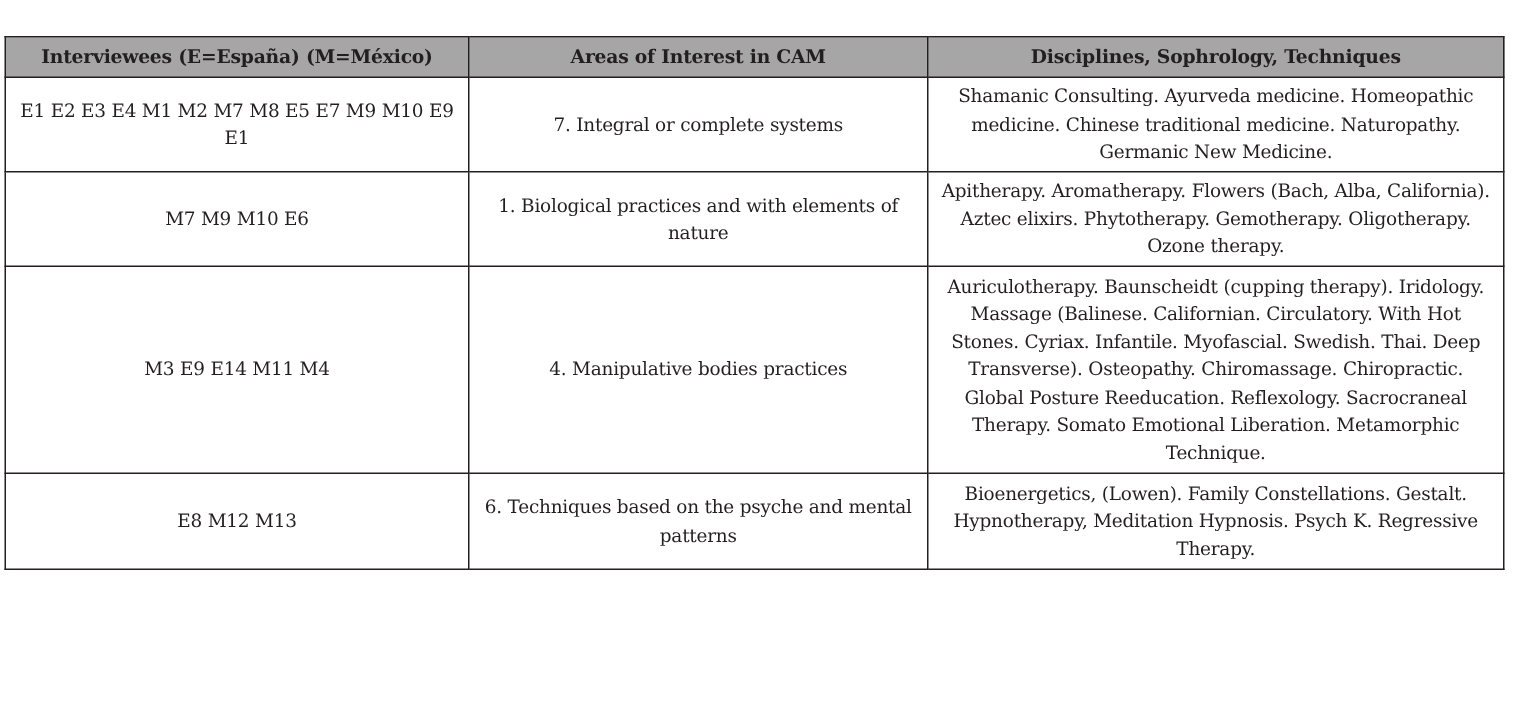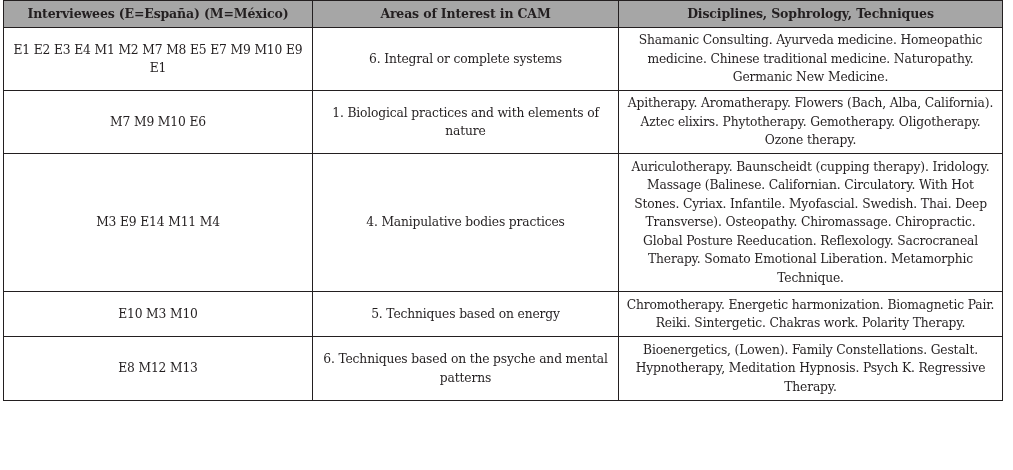--- a/index.html
+++ b/index.html
@@ -11,21 +11,21 @@
       width: 1013px;
       height: 470px;
       position: relative;
       overflow: hidden;
       font-family: "DejaVu Serif", "Liberation Serif", serif;
       color: #231f20;
     }
     table.cam-table {
       position: absolute;
       left: 3px;
-      top: 0;
+      top: 24px;
       width: 999px;
       border-collapse: collapse;
       table-layout: fixed;
     }
     table.cam-table th,
     table.cam-table td {
       border: 1.5px solid #231f20;
       text-align: center;
       vertical-align: middle;
       padding: 0 6px;
@@ -61,37 +61,32 @@
   <thead>
     <tr>
       <th>Interviewees (E=España) (M=México)</th>
       <th>Areas of Interest in CAM</th>
       <th>Disciplines, Sophrology, Techniques</th>
     </tr>
   </thead>
   <tbody>
     <tr class="r1">
       <td>E1 E2 E3 E4 M1 M2 M7 M8 E5 E7 M9 M10 E9 E1</td>
-      <td>6. Integral or complete systems</td>
+      <td>7. Integral or complete systems</td>
       <td>Shamanic Consulting. Ayurveda medicine. Homeopathic medicine. Chinese traditional medicine. Naturopathy. Germanic New Medicine.</td>
     </tr>
     <tr class="r3">
       <td>M7 M9 M10 E6</td>
       <td>1. Biological practices and with elements of nature</td>
       <td>Apitherapy. Aromatherapy. Flowers (Bach, Alba, California). Aztec elixirs. Phytotherapy. Gemotherapy. Oligotherapy. Ozone therapy.</td>
     </tr>
     <tr class="r4">
       <td>M3 E9 E14 M11 M4</td>
       <td>4. Manipulative bodies practices</td>
       <td>Auriculotherapy. Baunscheidt (cupping therapy). Iridol­ogy. Massage (Balinese. Californian. Circulatory. With Hot Stones. Cyriax. Infantile. Myofascial. Swedish. Thai. Deep Transverse). Osteopathy. Chiromassage. Chiroprac­tic. Global Posture Reeducation. Reflexology. Sacrocrane­al Therapy. Somato Emotional Liberation. Metamorphic Technique.</td>
     </tr>
-    <tr class="r5">
-      <td>E10 M3 M10</td>
-      <td>5. Techniques based on energy</td>
-      <td>Chromotherapy. Energetic harmonization. Biomagnetic Pair. Reiki. Sintergetic. Chakras work. Polarity Therapy.</td>
-    </tr>
     <tr class="r6">
       <td>E8 M12 M13</td>
       <td>6. Techniques based on the psyche and mental patterns</td>
       <td>Bioenergetics, (Lowen). Family Constellations. Gestalt. Hypnotherapy, Meditation Hypnosis. Psych K. Regres­sive Therapy.</td>
     </tr>
   </tbody>
 </table>
 
 </body></html>

